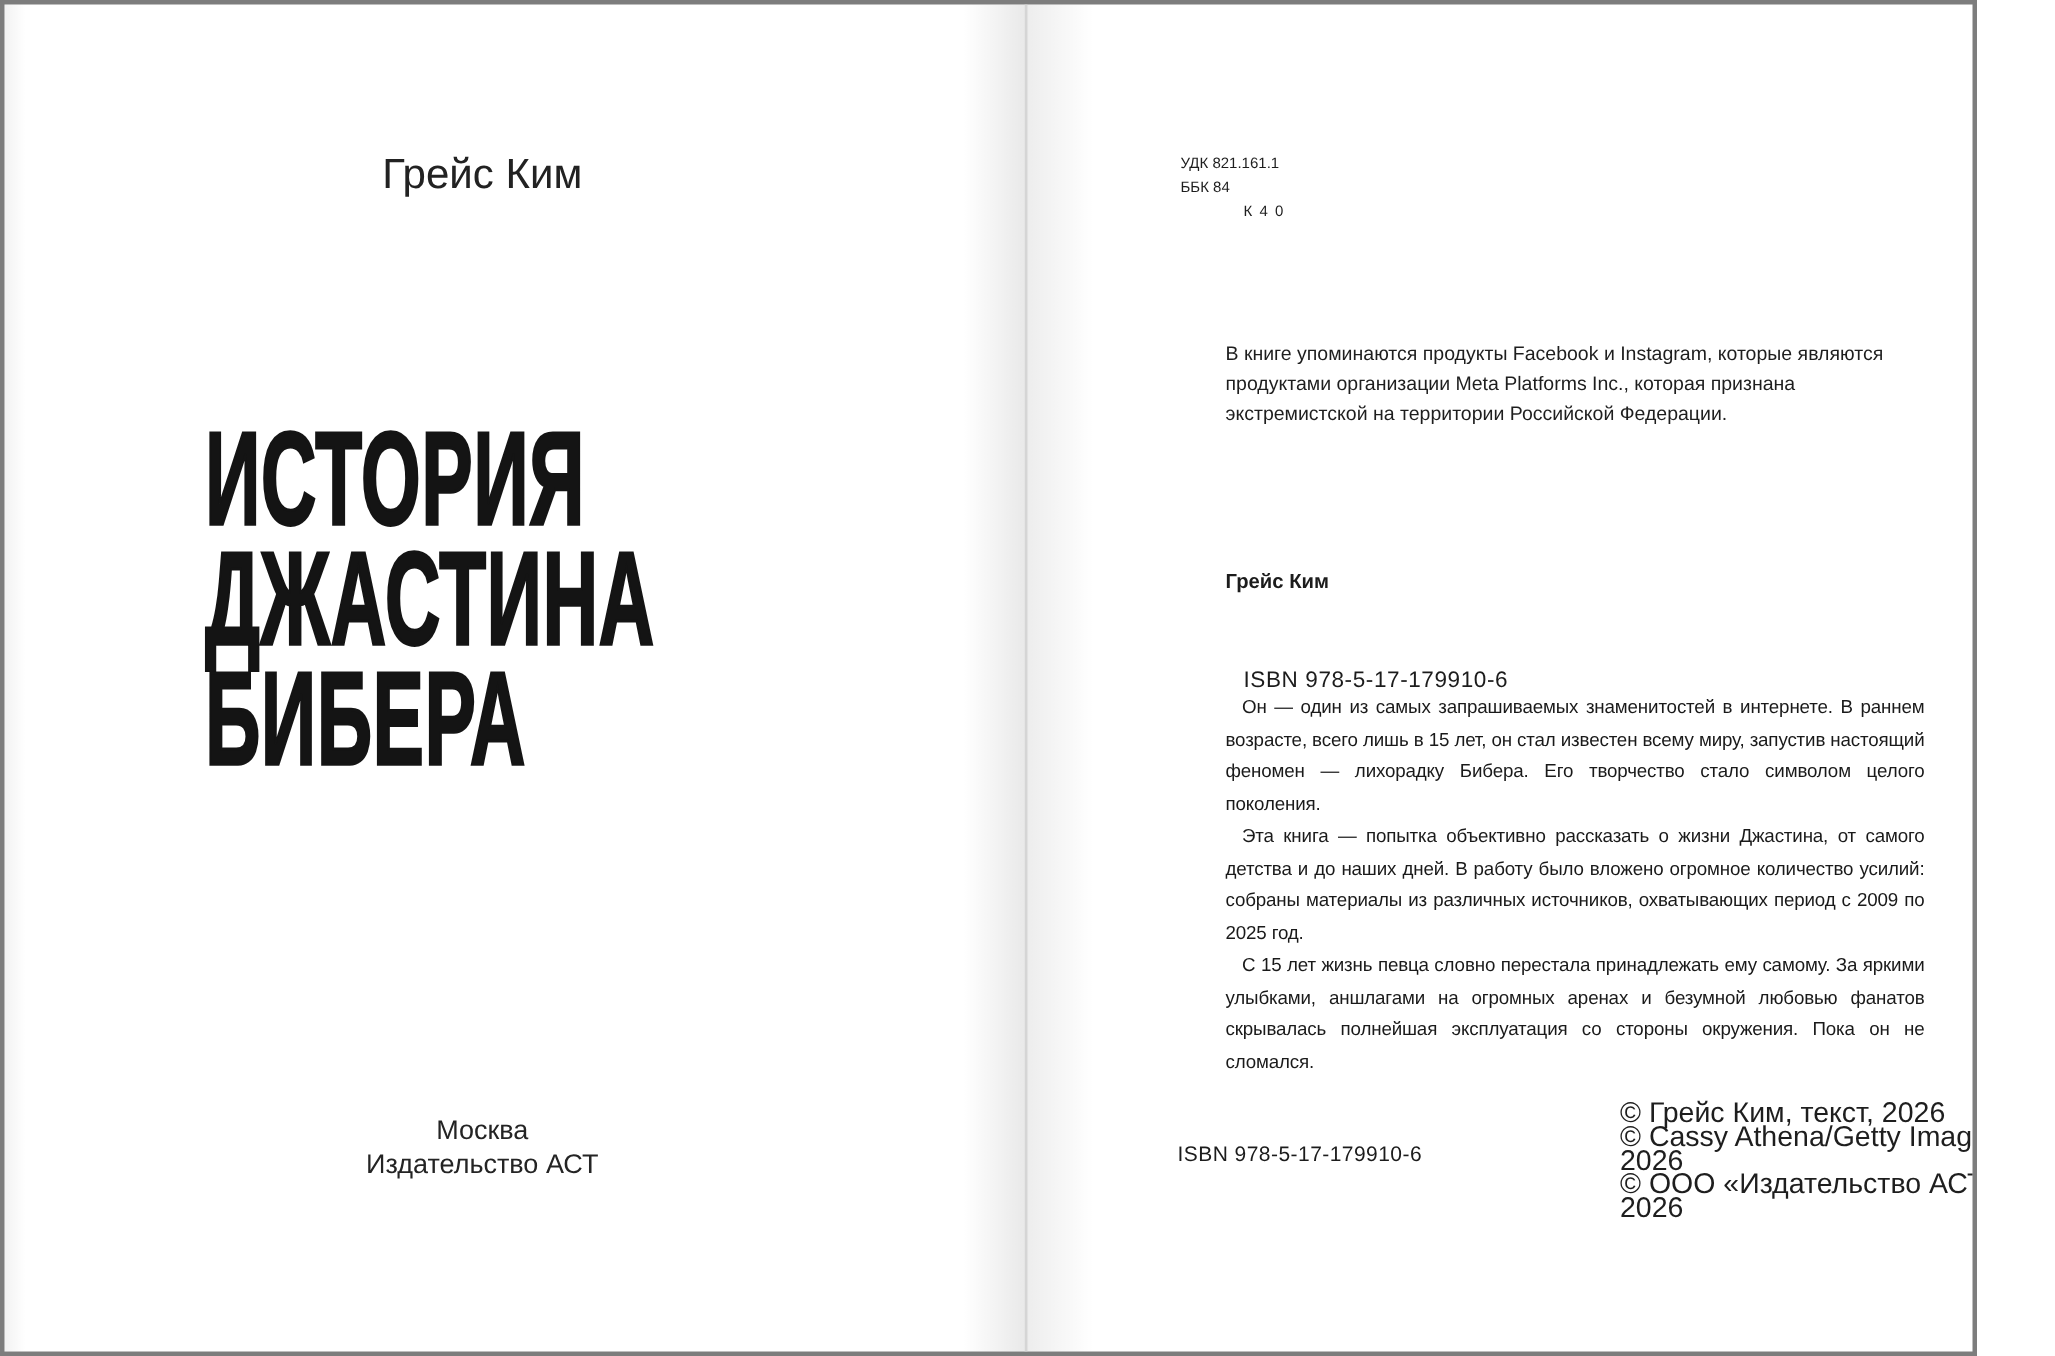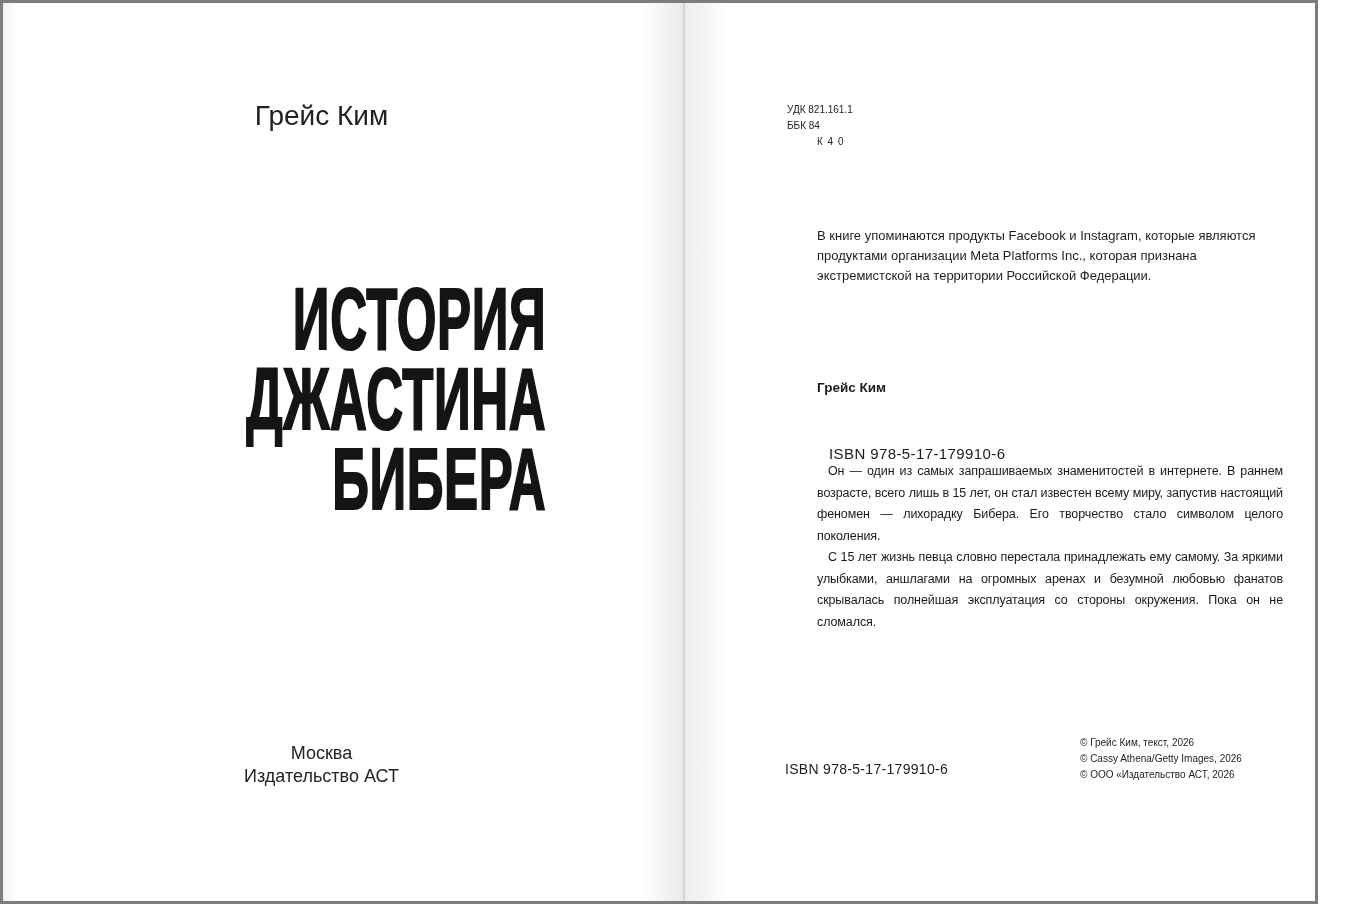--- a/index.html
+++ b/index.html
@@ -38,22 +38,21 @@
   .title-page { position: absolute; left: 0; top: 0; width: 637px; height: 100%; }
 
   .author-name {
     position: absolute; left: 0; top: 97px; width: 637px;
     text-align: center;
     font-size: 28px; line-height: 32px; color: #222222;
   }
 
   .book-title {
     position: absolute; left: 0; top: 276px; width: 637px;
-    text-align: right;
-    margin-left: 40px;
+    text-align: left;
   }
   .title-line {
     font-size: 88px; line-height: 80px;
     font-weight: bold;
     letter-spacing: 1px;
     color: #141414;
     -webkit-text-stroke: 2.2px #141414;
     transform: scaleX(0.58);
     transform-origin: 50% 50%;
     white-space: nowrap;
@@ -65,21 +64,21 @@
     font-size: 18px; line-height: 23px; color: #242424;
   }
 
   
   .copyright-page { position: absolute; left: 681px; top: 0; width: 686px; height: 100%; }
 
   .udk-block {
     position: absolute; left: 103px; top: 99px;
     font-size: 10px; line-height: 15.8px; color: #1e1e1e;
   }
-  .udk-block .author-sign { margin-left: 30px; letter-spacing: 1px; }
+  .udk-block .author-sign { margin-left: 42px; letter-spacing: 1px; }
 
   .meta-disclaimer {
     position: absolute; left: 133px; top: 223px; width: 462px;
     text-align: left;
     font-size: 13px; line-height: 20px; color: #1e1e1e;
   }
 
   .biblio-card {
     position: absolute; left: 133px; top: 374px; width: 462px;
     font-size: 13.5px; line-height: 22px;
@@ -101,21 +100,21 @@
   }
   .annotation p { margin: 0; text-indent: 11px; }
 
   .isbn-bottom {
     position: absolute; left: 101px; top: 758px;
     font-size: 14px; letter-spacing: 0.3px; color: #1c1c1c;
   }
 
   .copyright-list {
     position: absolute; left: 396px; top: 732px;
-    font-size: 10px; line-height: 15.8px; color: #1e1e1e;
+    font-size: 19px; line-height: 15.8px; color: #1e1e1e;
   }
 </style>
 </head>
 <body>
 
 <div class="spread">
 
   <div class="title-page">
     <div class="author-name">Грейс Ким</div>
 
@@ -147,20 +146,21 @@
     <div class="meta-disclaimer">В книге упоминаются продукты Facebook и Instagram, которые являются продуктами организации Meta Platforms Inc., которая признана экстремистской на территории Российской Федерации.</div>
 
     <div class="biblio-card">
       <div class="biblio-author">Грейс Ким</div>
     </div>
 
     <div class="isbn-top">ISBN 978-5-17-179910-6</div>
 
     <div class="annotation">
       <p>Он — один из самых запрашиваемых знаменитостей в интернете. В раннем возрасте, всего лишь в 15 лет, он стал известен всему миру, запустив настоящий феномен — лихорадку Бибера. Его творчество стало символом целого поколения.</p>
+      <p>Эта книга — попытка объективно рассказать о жизни Джастина, от самого детства и до наших дней. В работу было вложено огромное количество усилий: собраны материалы из различных источников, охватывающих период с 2009 по 2025 год.</p>
       <p>С 15 лет жизнь певца словно перестала принадлежать ему самому. За яркими улыбками, аншлагами на огромных аренах и безумной любовью фанатов скрывалась полнейшая эксплуатация со стороны окружения. Пока он не сломался.</p>
     </div>
 
     <div class="isbn-bottom">ISBN 978-5-17-179910-6</div>
 
     <div class="copyright-list">
       <div>© Грейс Ким, текст, 2026</div>
       <div>© Cassy Athena/Getty Images, 2026</div>
       <div>© ООО «Издательство АСТ, 2026</div>
     </div>

